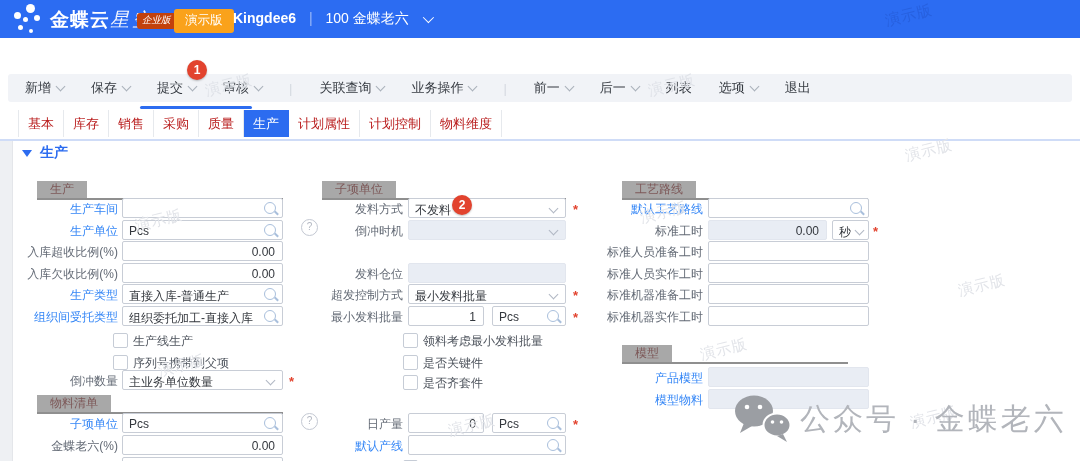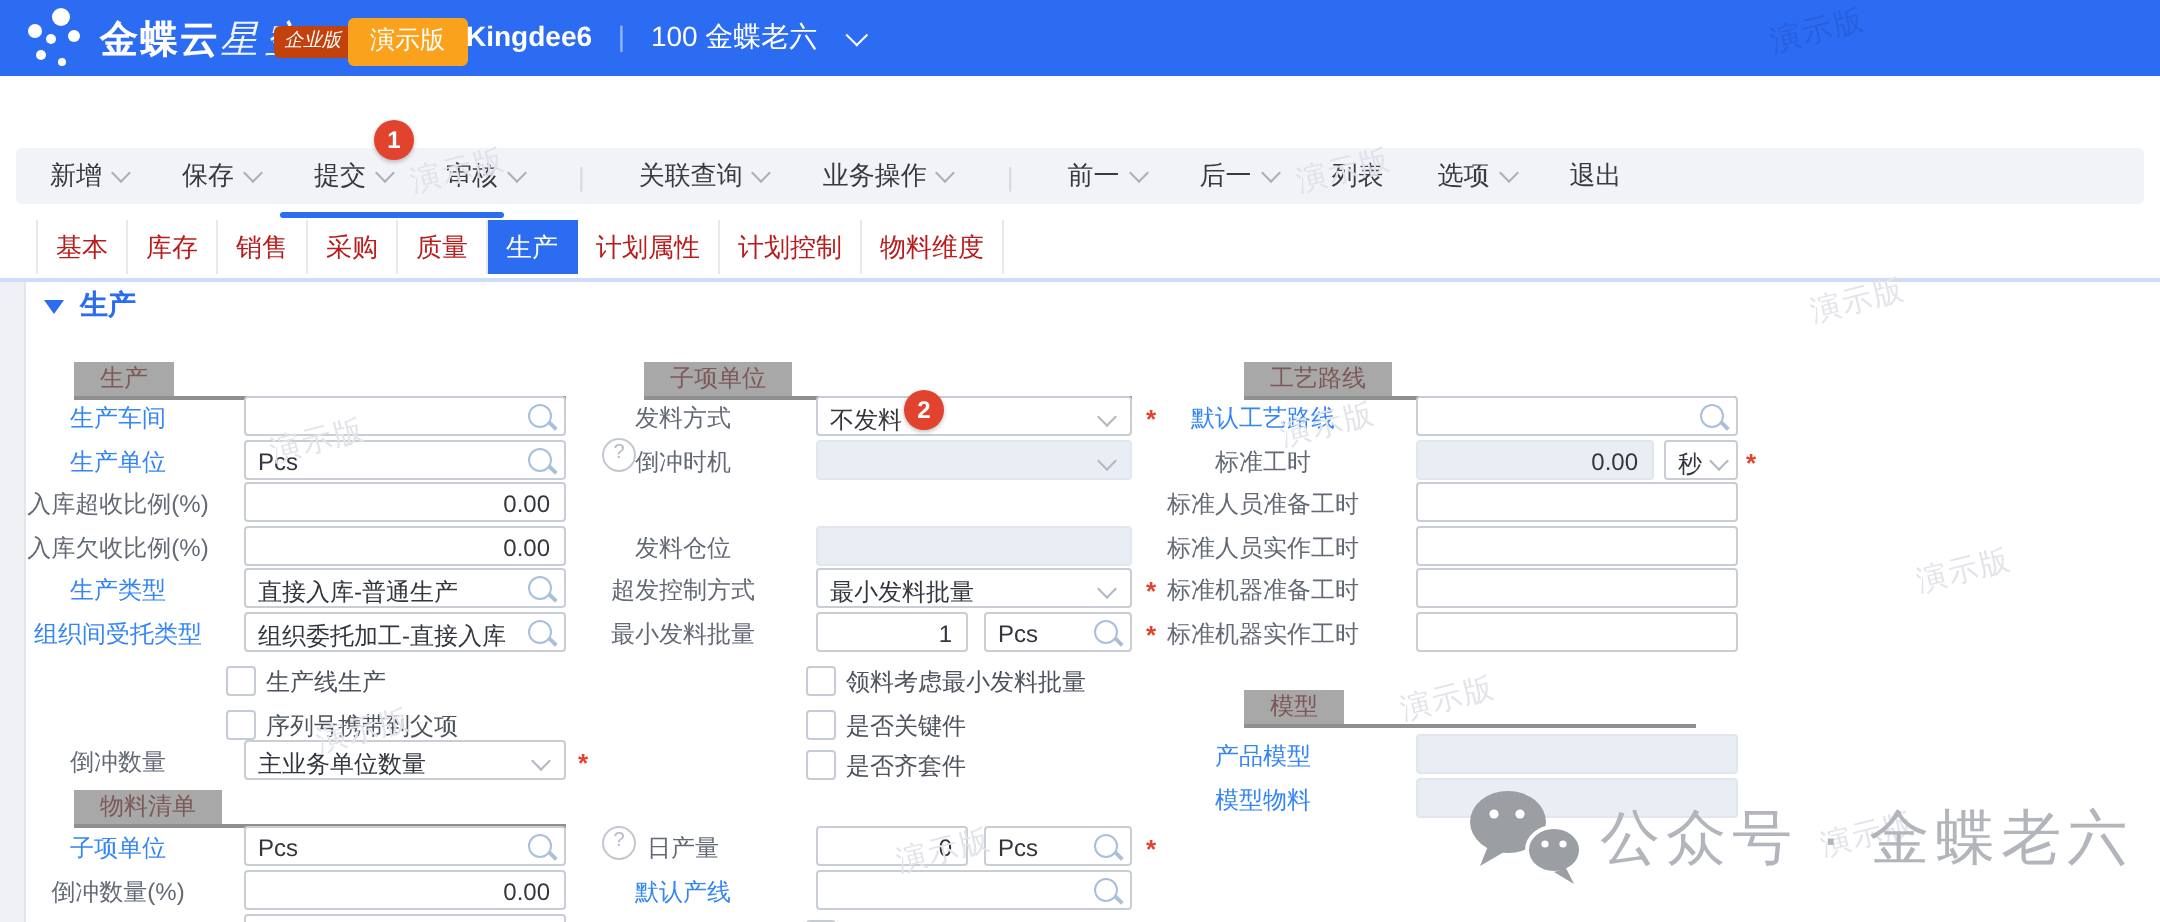--- a/index.html
+++ b/index.html
@@ -55,21 +55,21 @@
   .tri-down{width:0;height:0;border-left:5px solid transparent;border-right:5px solid transparent;
     border-top:7px solid #2c6cf0;margin-right:8px;margin-top:1px}
   .col{position:absolute;top:0;height:461px}
   .colL{left:0;width:300px}
   .colM{left:280px;width:300px}
   .colR{left:560px;width:330px}
   .ghead{position:absolute;height:19px;border-bottom:2px solid #8f8f8f}
   .gtab{position:absolute;left:0;bottom:0;background:#a8a8a8;color:#7d5858;font-size:12px;
     line-height:17px;padding:0 13px;white-space:nowrap}
   .frow{position:absolute;height:20px;font-size:12px;left:0;width:100%}
-  .flbl{position:absolute;top:3px;color:#636a75;white-space:nowrap;text-align:center}
+  .flbl{position:absolute;top:3px;color:#636a75;white-space:nowrap;text-align:right}
   .flbl.blue{color:#3486f6;cursor:pointer}
   .colL .flbl{left:0;width:118px}
   .colM .flbl{left:0;width:123px}
   .colR .flbl{left:0;width:143px}
   .fctl{position:absolute;top:0;height:20px;border:1px solid #c8cdd6;border-radius:2px;
     background:#fff;box-sizing:border-box}
   .colL .fctl{left:122px;width:161px}
   .colM .fctl{left:128px;width:158px}
   .colR .fctl{left:148px;width:161px}
   .fctl.disabled{background:#e9edf4;border-color:#e2e6ee}
@@ -263,21 +263,21 @@
     <span class="gtab">物料清单</span>
   </div>
   <div class="frow" style="top:413px">
     <span class="flbl blue">子项单位</span>
     <span class="fctl">
         <span class="fval">Pcs</span>
         <span class="mag"></span>
       </span>
   </div>
   <div class="frow" style="top:435px">
-    <span class="flbl">倒冲数量(%)</span>
+    <span class="flbl">金蝶老六(%)</span>
     <span class="fctl num">
         <span class="fval">0.00</span>
       </span>
   </div>
   <div class="frow" style="top:457px">
     <span class="flbl">变动损耗率(%)</span>
     <span class="fctl num"></span>
   </div>
 </div>
 

